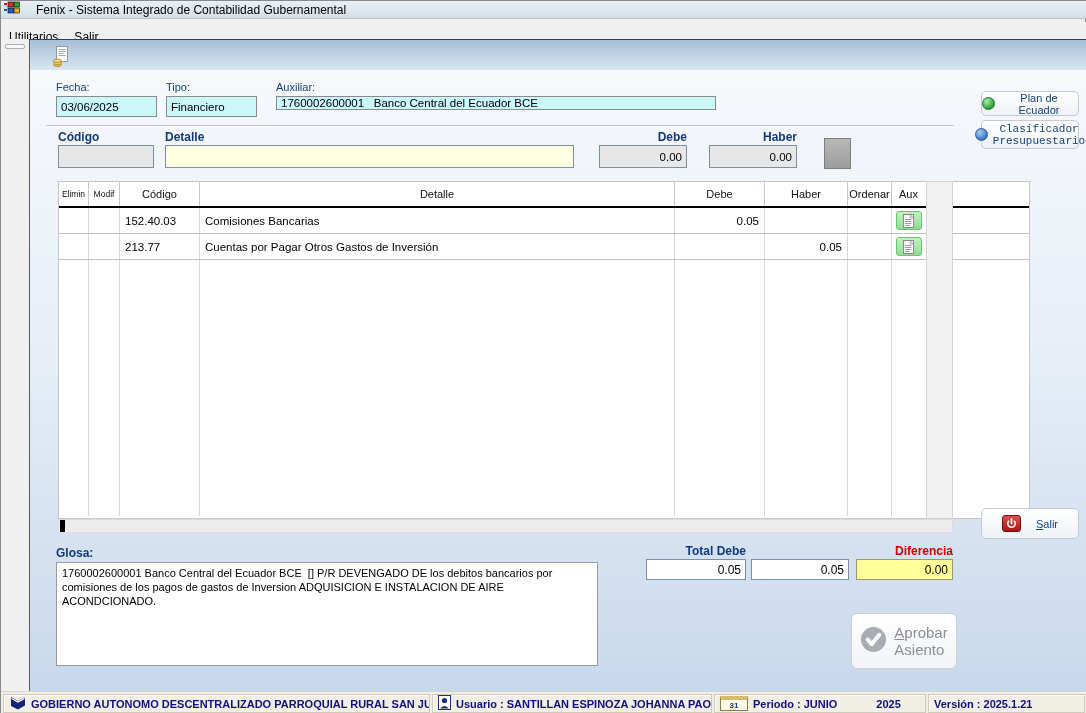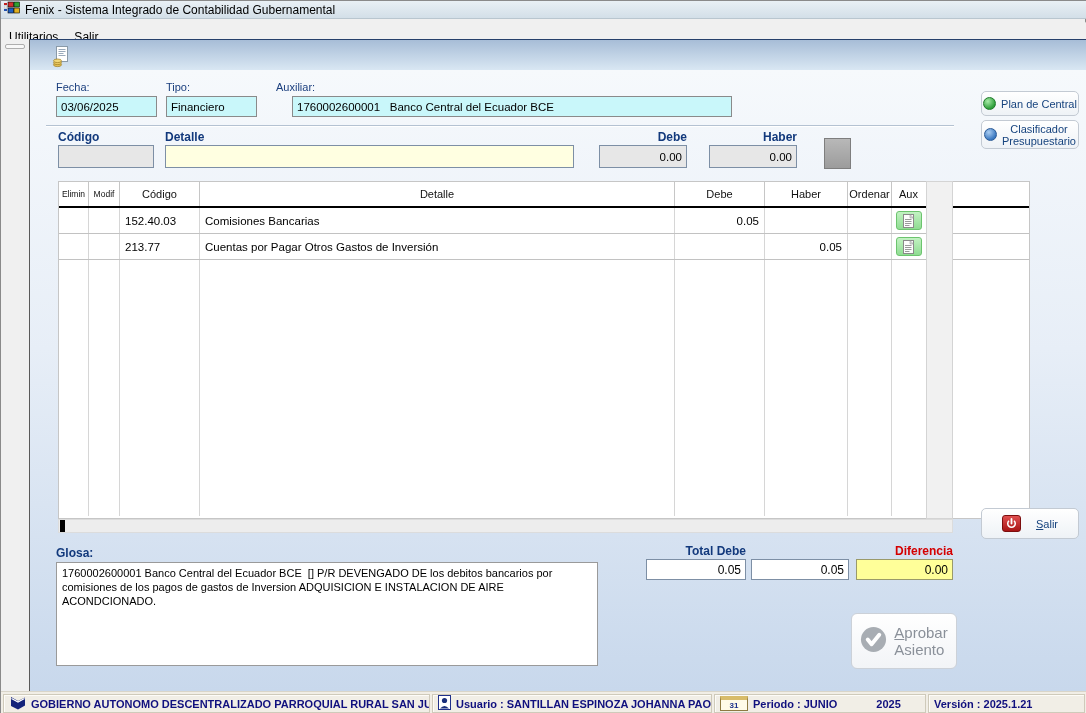--- a/index.html
+++ b/index.html
@@ -4,21 +4,21 @@
 <style>
   * { box-sizing: border-box; margin: 0; padding: 0; }
   html,body { width:1086px; height:713px; overflow:hidden;
     font-family:"Liberation Sans", sans-serif; }
   #app { position:relative; width:1086px; height:713px; background:#f0f0f0;
     border:1px solid #8a8a8a; }
 
   
   .titlebar { position:absolute; left:0; top:0; width:1086px; height:18px;
     background:linear-gradient(#e9f0f5,#d3dfe8); border-bottom:1px solid #b9c6cf;
-    display:flex; align-items:center; gap:5px; padding-left:3px; }
+    display:flex; align-items:center; gap:16px; padding-left:3px; }
   .titlebar .t-text { font-size:12px; color:#000; }
 
   
   .menubar { position:absolute; left:0; top:18px; width:1086px; height:36px;
     background:#f0f0f0; display:flex; align-items:center;border-radius:8px; }
   .menu-item { display:inline-block; font-size:12px; color:#000; padding:2px 8px; cursor:default; }
   .accel::first-letter { text-decoration:underline; }
 
   
   .left-strip { position:absolute; left:0; top:38px; width:29px; height:652px;
@@ -161,21 +161,21 @@
     </button>
   </div>
 
   <div class="form-area">
 
     <span class="lbl" style="left:26px; top:11px;">Fecha:</span>
     <input class="field cyan" style="left: 26px; top: 26px; width: 101px; height: 21px;" readonly="" value="03/06/2025">
     <span class="lbl" style="left:136px; top:11px;">Tipo:</span>
     <input class="field cyan" style="left: 136px; top: 26px; width: 91px; height: 21px;" readonly="" value="Financiero">
     <span class="lbl" style="left:246px; top:11px;">Auxiliar:</span>
-    <input class="field cyan" style="left: 246px; top: 26px; width: 440px; height: 21px; margin-left: 16px;" readonly="" value="1760002600001   Banco Central del Ecuador BCE">
+    <input class="field cyan" style="left: 246px; top: 26px; width: 440px; height: 14px;" readonly="" value="1760002600001   Banco Central del Ecuador BCE">
 
     <div style="position:absolute; left:16px; top:55px; width:908px; height:2px;
       border-top:1px solid #b4c2d2; border-bottom:1px solid #ffffff;"></div>
 
     <span class="lbl b" style="left:28px; top:60px;">Código</span>
     <input class="field grayf" style="left: 28px; top: 75px; width: 96px; height: 23px;" value="">
     <span class="lbl b" style="left:135px; top:60px;">Detalle</span>
     <input class="field yellowf" style="left: 135px; top: 75px; width: 409px; height: 23px;" value="">
     <span class="lbl b" style="left:569px; top:60px; width:88px; text-align:right;">Debe</span>
     <input class="field grayf num" style="left: 569px; top: 75px; width: 88px; height: 23px;" value="0.00">
@@ -251,23 +251,23 @@
       </div>
     </div>
 
     <div class="vscroll"></div>
     <div class="hscroll">
       <div class="hmark"></div>
     </div>
 
     <button class="side-btn" style="top:21px; height:25px;">
       <span class="sphere green"></span>
-      <span>Plan de Central</span>
-    </button>
-    <button class="side-btn" style="top:50px; height:29px;">
+      <span>Plan de Ecuador</span>
+    </button>
+    <button class="side-btn" style="top:50px; height:29px;font-family:Liberation Mono, monospace;">
       <span class="sphere blue"></span>
       <span>
         <span style="display:block;">Clasificador</span>
         <span style="display:block;">Presupuestario</span>
       </span>
     </button>
     <button class="side-btn" style="top:438px; height:31px;">
       <span class="pwr">
         <svg width="11" height="11" viewBox="0 0 12 12">
           <path d="M6 1 L6 6" stroke="#fff" stroke-width="2" stroke-linecap="round"></path>

